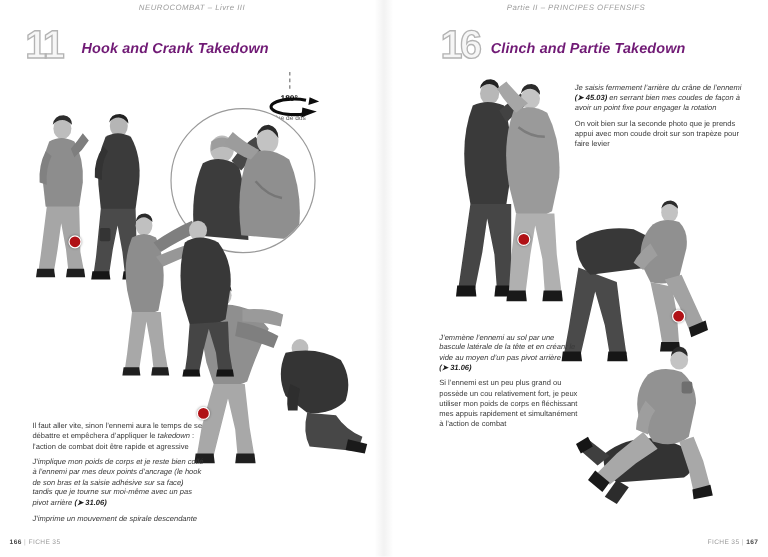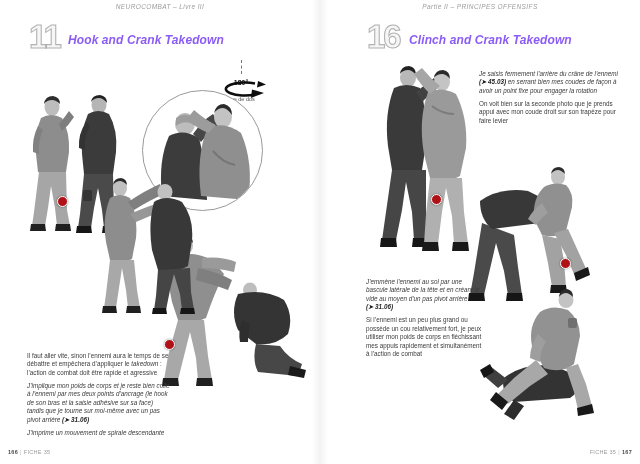--- a/index.html
+++ b/index.html
@@ -5,23 +5,23 @@
   html,body{margin:0;padding:0;}
   body{width:640px;height:464px;position:relative;background:#ffffff;overflow:hidden;
        font-family:"Liberation Sans", sans-serif;color:#3a3a3a;}
   
   .runhead{position:absolute;top:3px;width:320px;text-align:center;font-size:6.5px;
            font-style:italic;color:#9c9c9c;letter-spacing:.4px;}
   #runhead-left{left:0;} #runhead-right{left:320px;}
   
   .chapnum{position:absolute;top:20px;font-size:33px;font-weight:800;line-height:1;
            color:#f6f6f6;-webkit-text-stroke:1.1px #b3b3b3;letter-spacing:-2px;}
-  #num-left{left:29px;} #num-right{left:367px;}
+  #num-left{left:21px;} #num-right{left:367px;}
   .chaptitle{position:absolute;top:33px;font-size:12px;font-weight:bold;font-style:italic;
-             color:#8b5cf6;letter-spacing:.1px;}
+             color:#701a75;letter-spacing:.1px;}
   #title-left{left:68px;} #title-right{left:409px;}
   
   .tblock{position:absolute;font-size:6.3px;line-height:1.34;color:#3a3a3a;text-align:left;}
   .tblock p{margin:0 0 4.5px 0;}
   .tblock p.ital{font-style:italic;}
   .xref{font-weight:bold;color:#1c1c1c;white-space:nowrap;}
   #txt-left{left:27px;top:352px;width:143px;}
   #txt-right-top{left:479px;top:70px;width:150px;}
   #txt-right-mid{left:366px;top:278px;width:116px;}
   
@@ -62,21 +62,21 @@
 <body>
 
 <div id="gutter"></div>
 
 <div id="runhead-left" class="runhead">NEUROCOMBAT – Livre III</div>
 <div id="runhead-right" class="runhead">Partie II – PRINCIPES OFFENSIFS</div>
 
 <div id="num-left" class="chapnum">11</div>
 <div id="title-left" class="chaptitle">Hook and Crank Takedown</div>
 <div id="num-right" class="chapnum">16</div>
-<div id="title-right" class="chaptitle">Clinch and Crank Takedown</div>
+<div id="title-right" class="chaptitle">Clinch and Partie Takedown</div>
 
 <div id="dash-top" class="vdash"></div>
 <div id="rot-label">180°</div>
 <div id="rot-arrow">
   <svg viewBox="0 0 50 18">
     <path d="M39,3.5 A19,6.5 0 1 0 39,14.5" fill="none" stroke="#0d0d0d" stroke-width="2.6"></path>
     <polygon points="36,9.5 48,13 35,18" fill="#0d0d0d"></polygon>
     <polygon points="42,1 50,4.5 41,7.5" fill="#0d0d0d"></polygon>
   </svg>
 </div>

